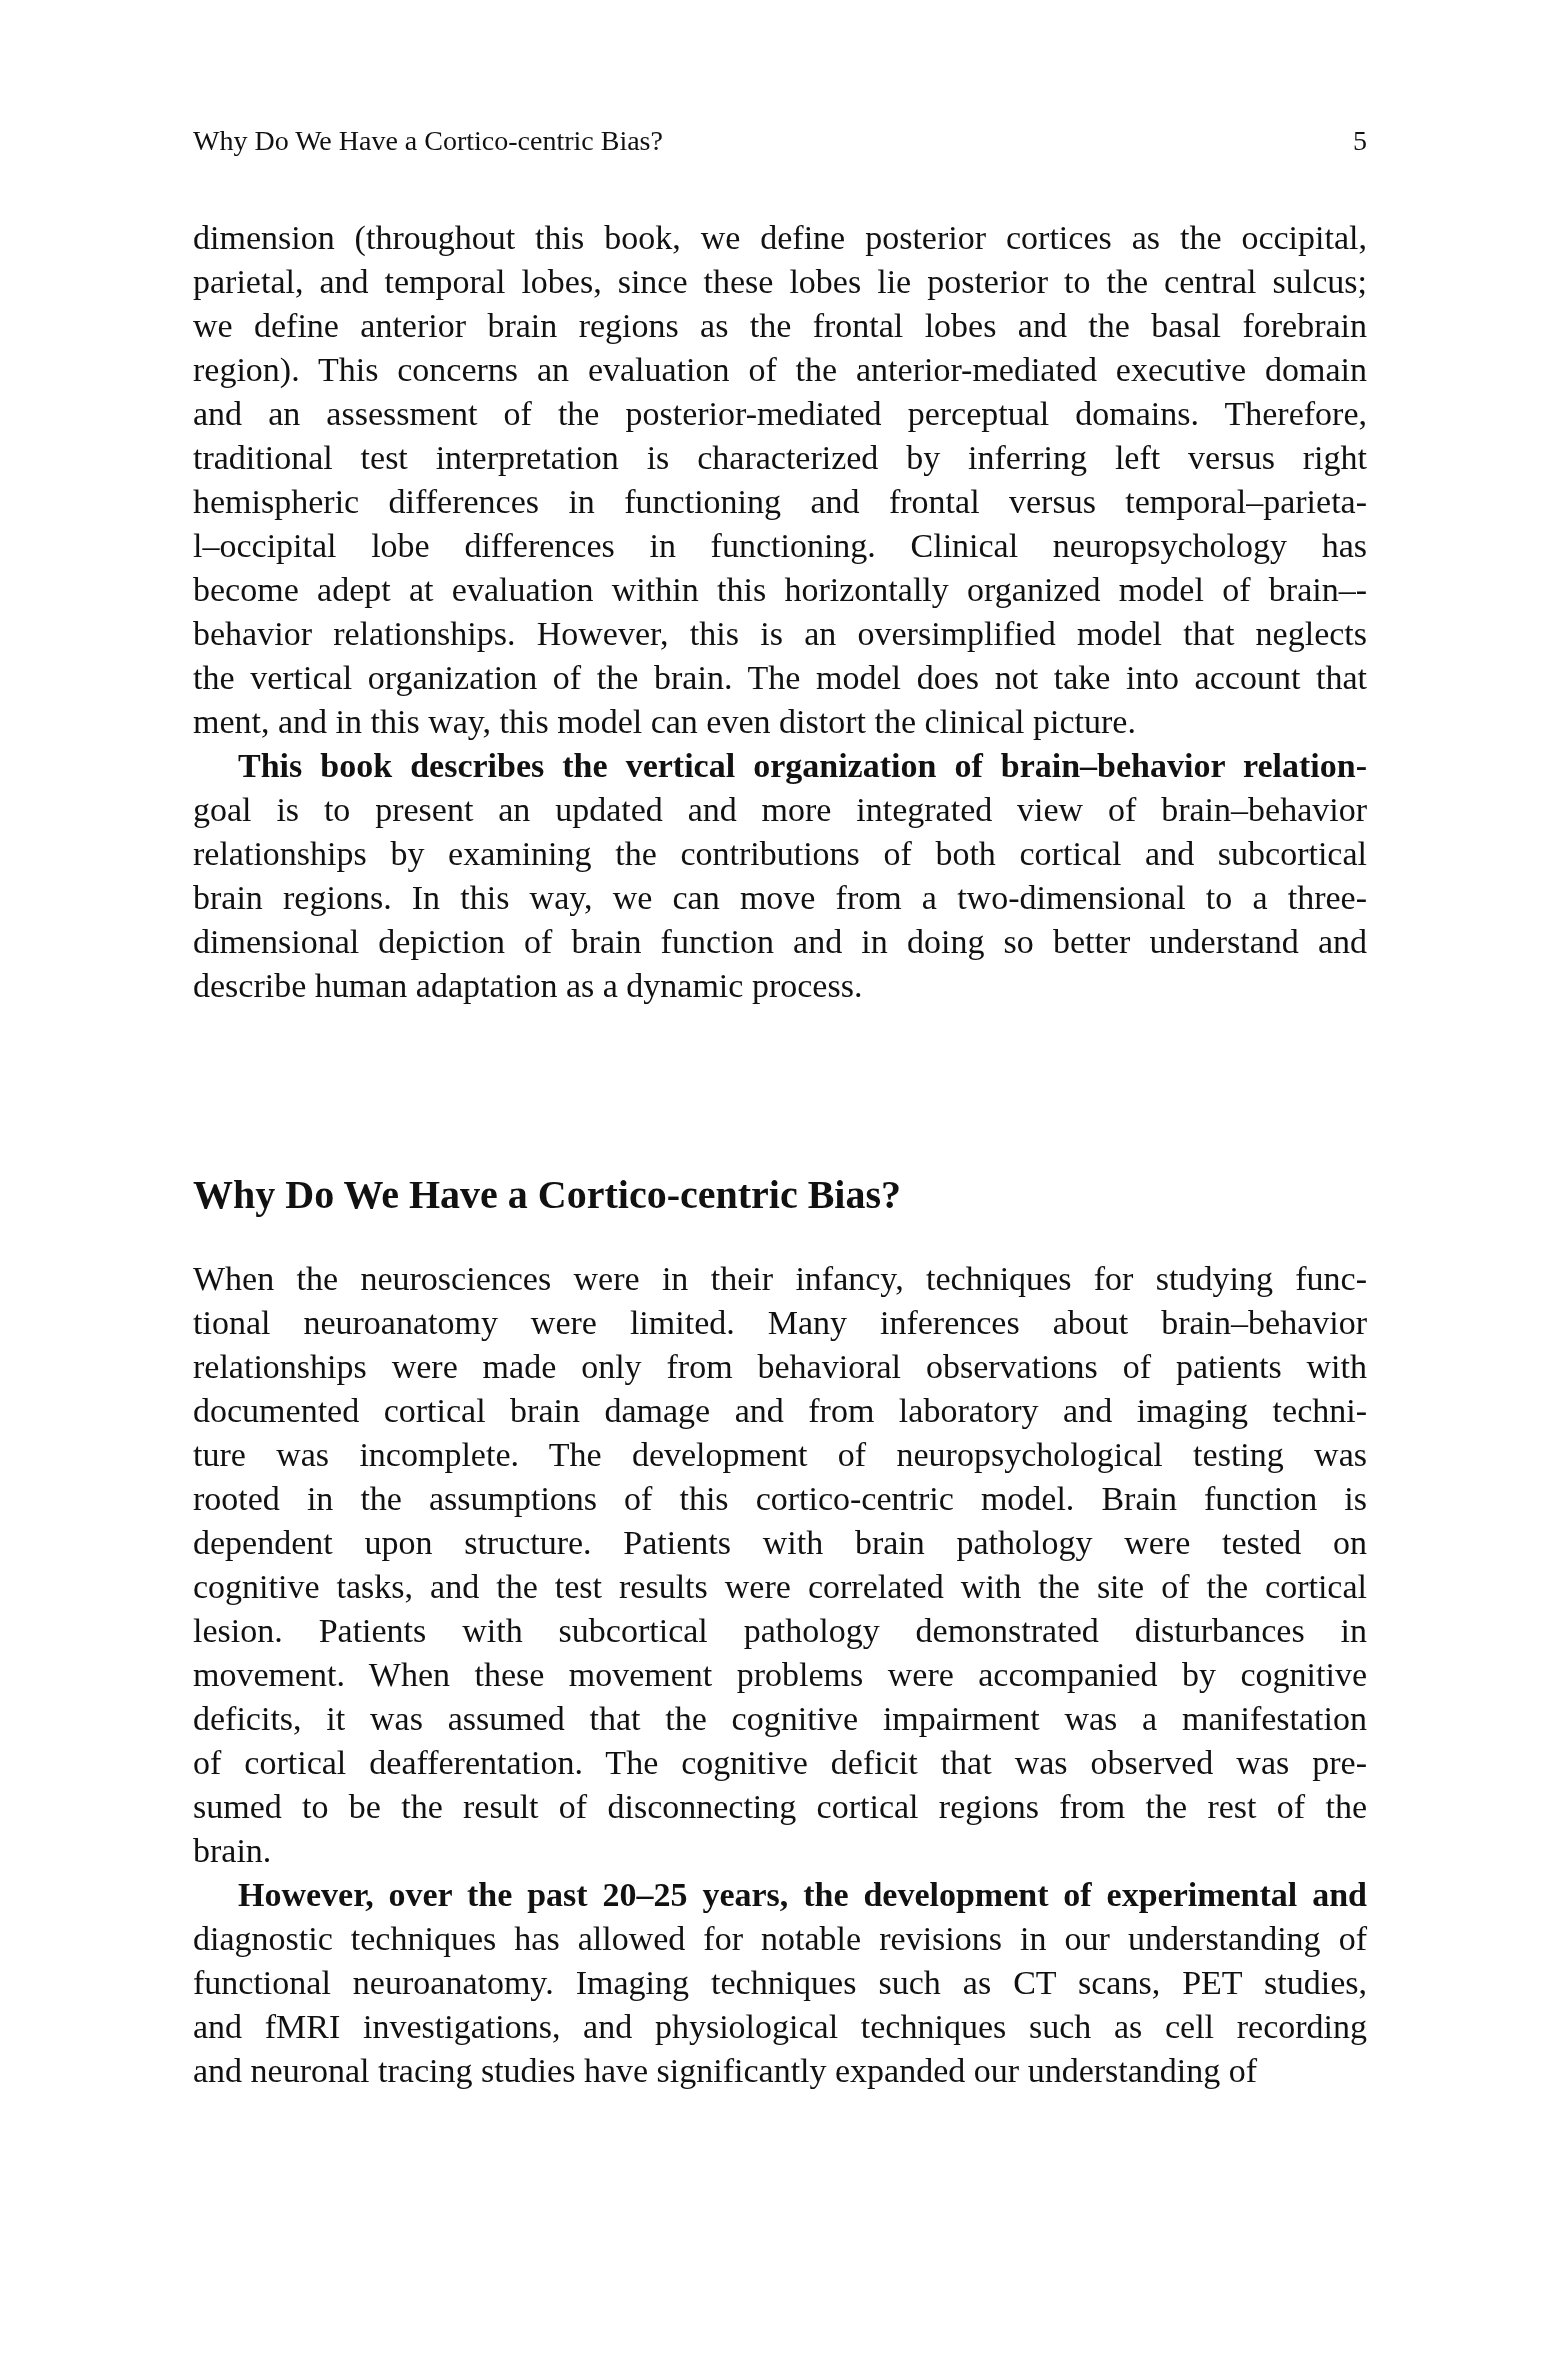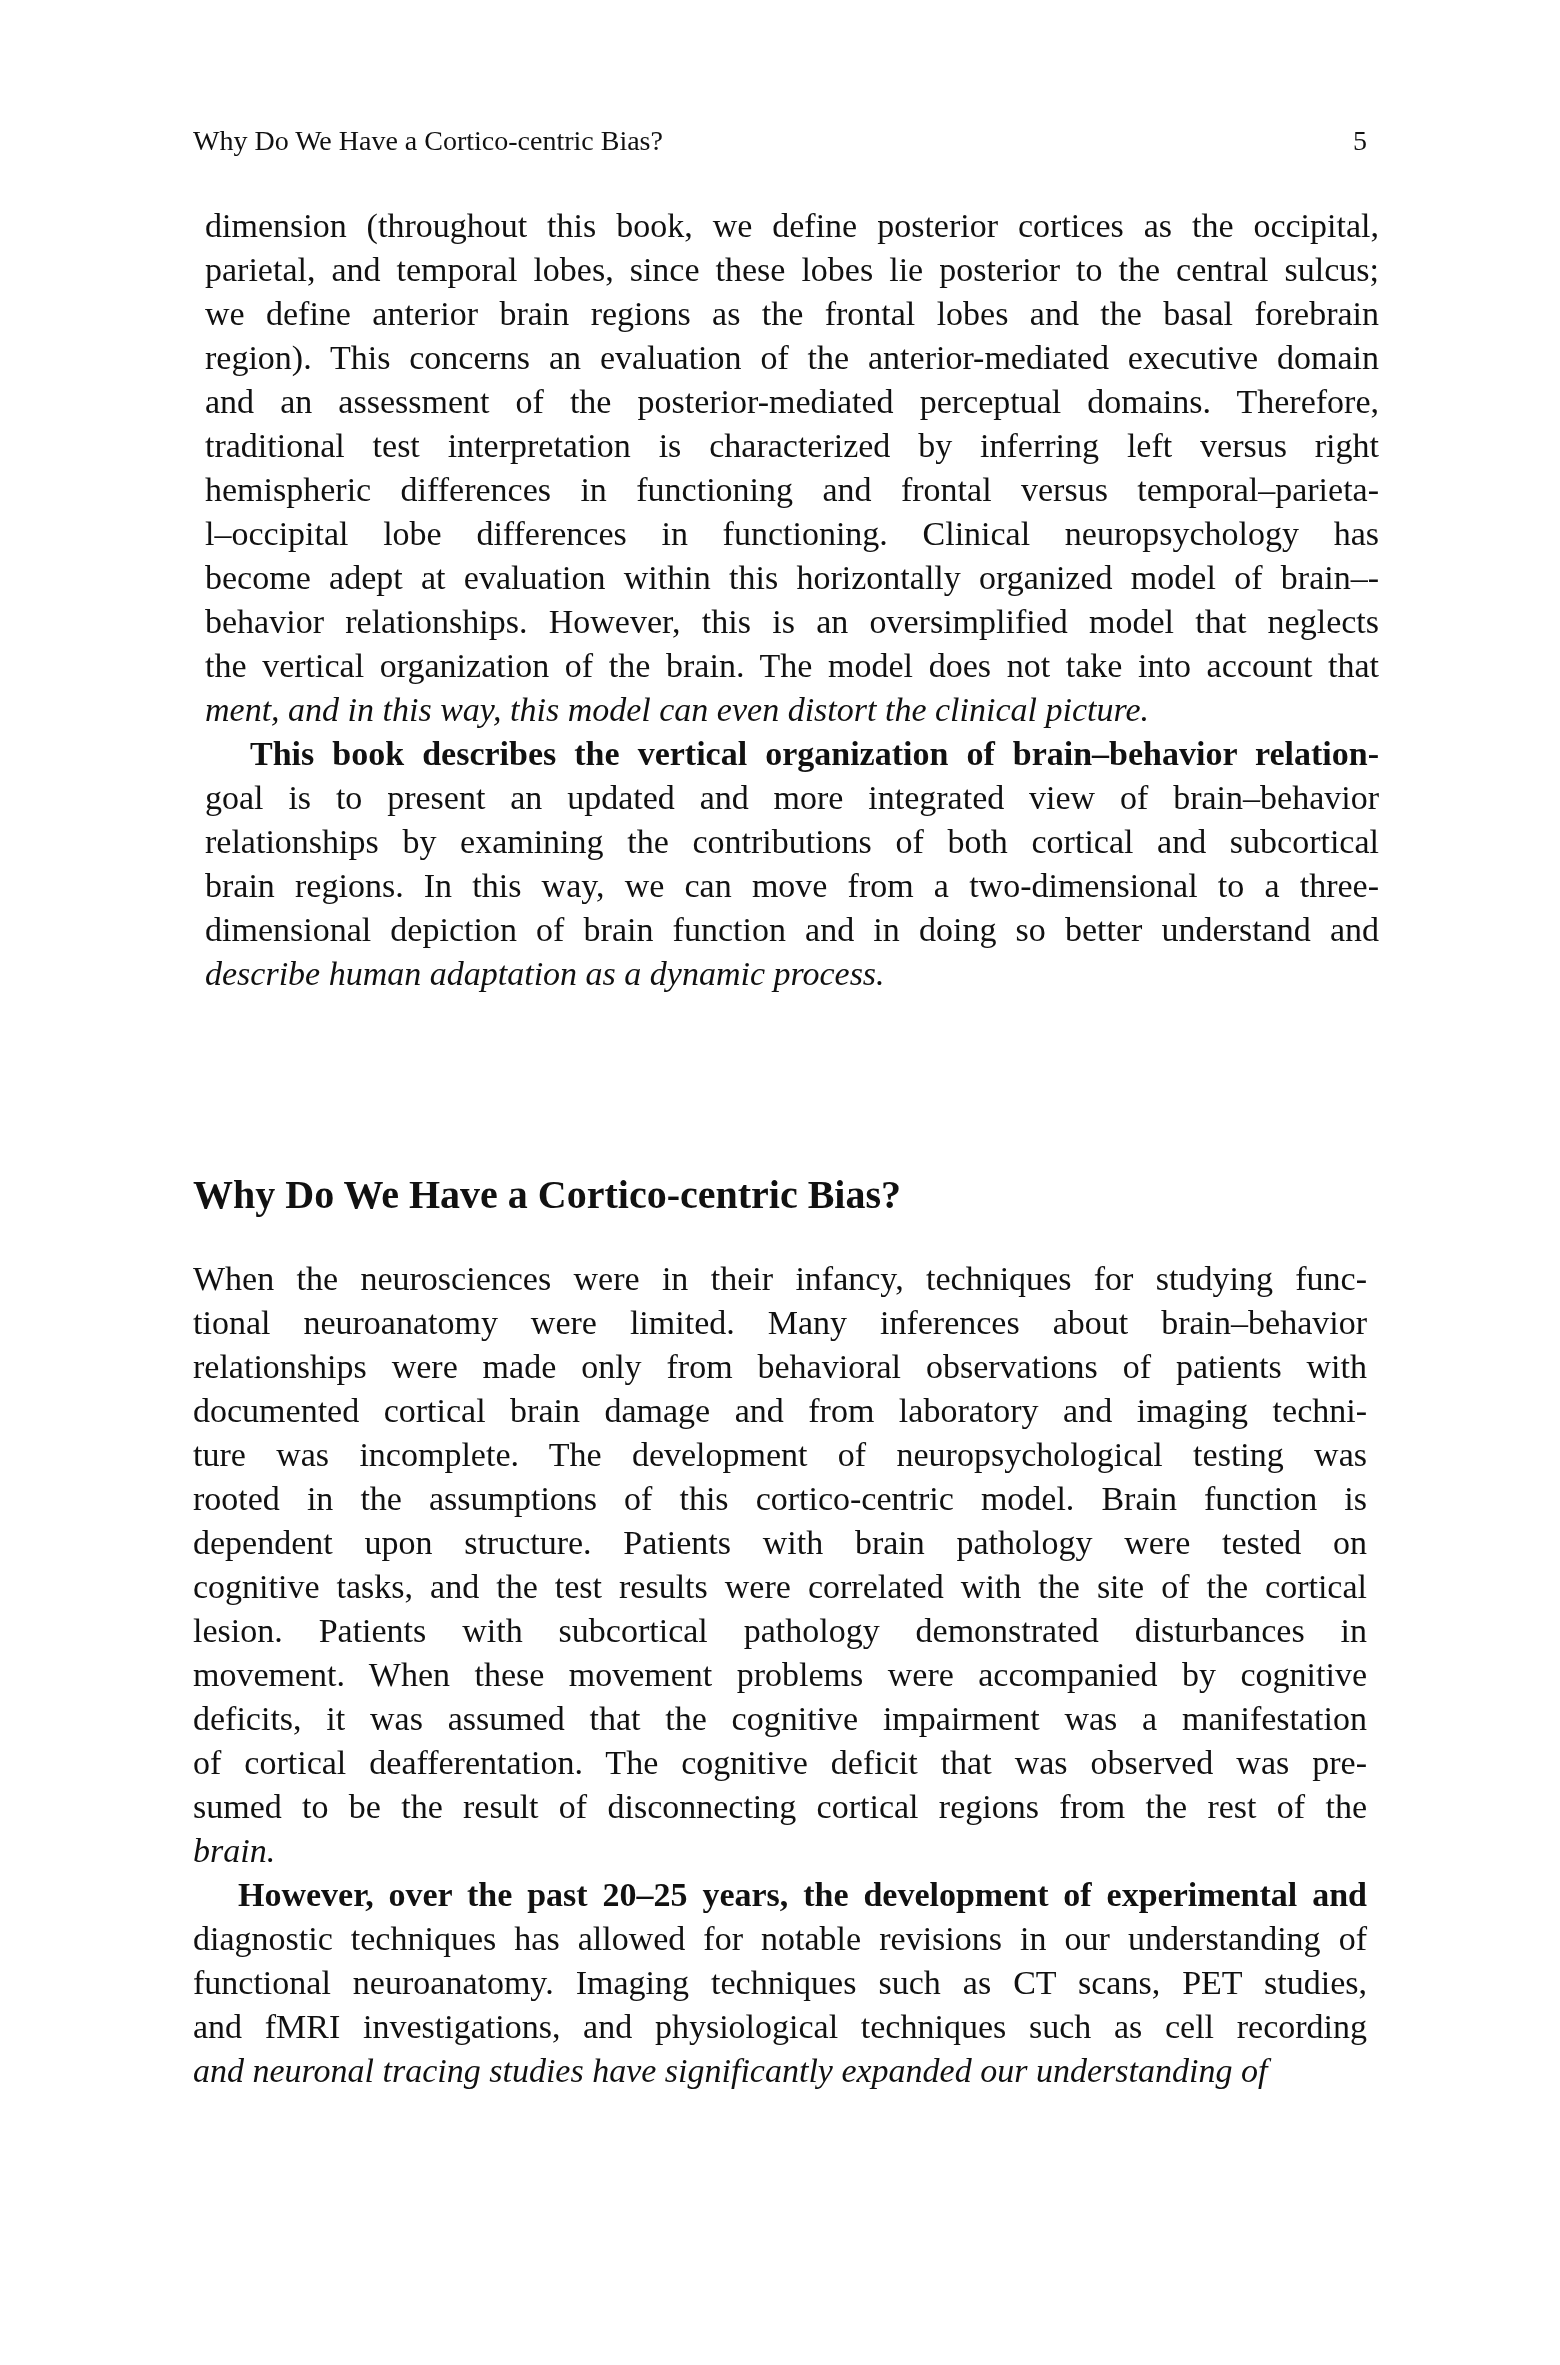--- a/index.html
+++ b/index.html
@@ -46,21 +46,20 @@
       line-height: 44px;
       font-size: 34px;
       white-space: nowrap;
       text-align: justify;
       text-align-last: justify;
       overflow: visible;
     }
     .line.last {
       text-align: left;
       text-align-last: left;
-      font-style: italic;
     }
     .line.indent {
       padding-left: 45px;
       font-weight: bold;
     }
     .section-heading {
       position: absolute;
       left: 193px;
       top: 1171px;
       font-size: 40px;
@@ -70,21 +69,21 @@
     }
   </style>
 </head>
 <body>
 
 <div class="running-head">
   <span class="rh-title">Why Do We Have a Cortico-centric Bias?</span>
   <span class="rh-page">5</span>
 </div>
 
-<div class="block" id="block-1" style="top: 204px; margin-left: 12px;">
+<div class="block" id="block-1" style="top: 216px;">
     <div class="paragraph">
       <span class="line">dimension (throughout this book, we define posterior cortices as the occipital,</span>
       <span class="line">parietal, and temporal lobes, since these lobes lie posterior to the central sulcus;</span>
       <span class="line">we define anterior brain regions as the frontal lobes and the basal forebrain</span>
       <span class="line">region). This concerns an evaluation of the anterior-mediated executive domain</span>
       <span class="line">and an assessment of the posterior-mediated perceptual domains. Therefore,</span>
       <span class="line">traditional test interpretation is characterized by inferring left versus right</span>
       <span class="line">hemispheric differences in functioning and frontal versus temporal–parieta-</span>
       <span class="line">l–occipital lobe differences in functioning. Clinical neuropsychology has</span>
       <span class="line">become adept at evaluation within this horizontally organized model of brain–-</span>

